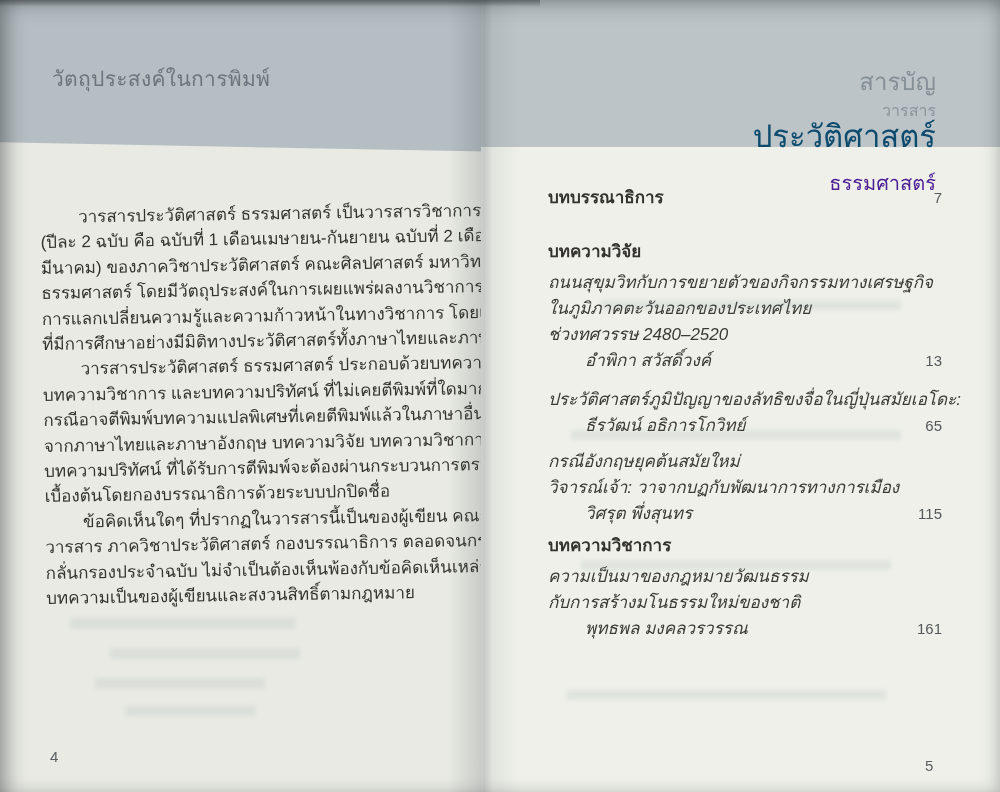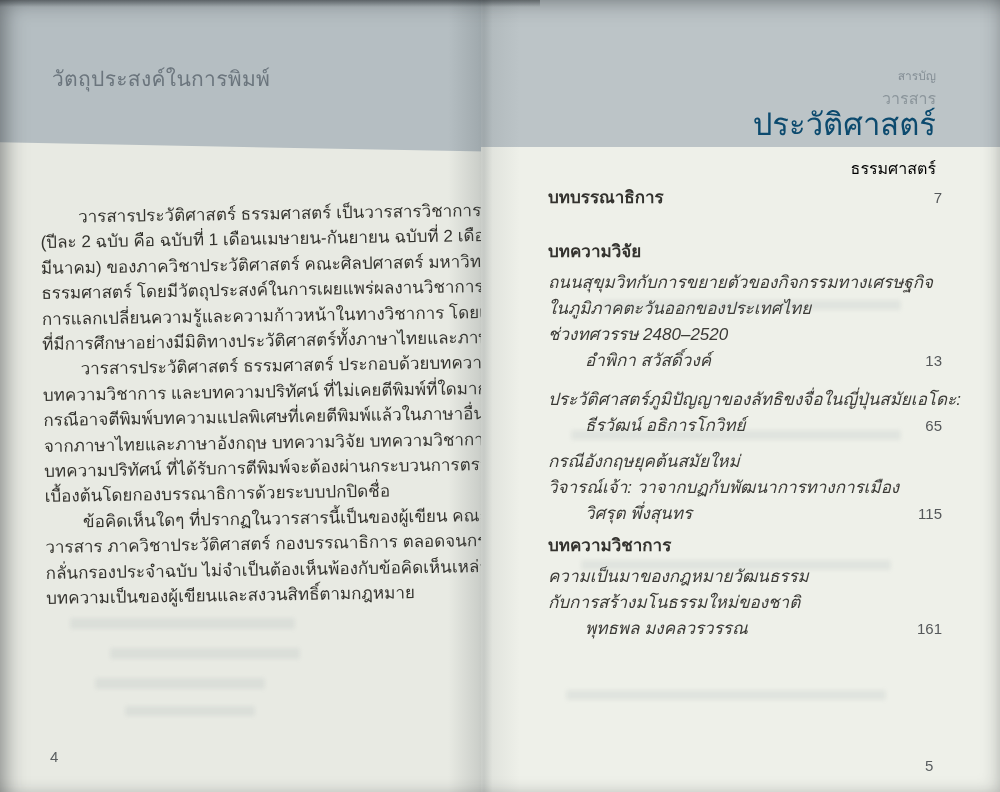--- a/index.html
+++ b/index.html
@@ -36,24 +36,24 @@
 
   
   .lp-body { position:absolute; left:40px; top:205px; width:430px;
              transform:rotate(-0.9deg); transform-origin:top left;
              font-size:17px; line-height:25.4px; color:#34332e; }
   .lp-body .line { white-space:nowrap; }
   .lp-body .indent { text-indent:38px; }
 
   
   .rp-header { position:absolute; right:64px; top:70px; text-align:right; line-height:1; }
-  .rp-toc-title   { font-size:12px; color:#858f96; margin-bottom:9px; }
+  .rp-toc-title   { font-size:24px; color:#858f96; margin-bottom:9px; }
   .rp-journal-word{ font-size:16px; color:#8b959b; margin-bottom:2px; }
   .rp-journal-name{ font-size:31px; color:#0c4a6e; margin-bottom:21px; }
-  .rp-university  { font-size:16px; color:#000000; }
+  .rp-university  { font-size:20px; color:#4c1d95; }
 
   
   .toc { position:absolute; left:67px; top:185px; width:394px; font-size:17px;
          line-height:26px; color:#3b3a36; }
   .toc-row { display:flex; justify-content:space-between; align-items:baseline; }
   .toc-bold { font-weight:bold; color:#33322e; }
   .row-editorial { margin-bottom:28px; }
   .section-label { font-weight:bold; color:#33322e; margin-bottom:5px; }
   .toc-article .title { font-style:italic; white-space:nowrap; }
   .toc-article .author-row { display:flex; justify-content:space-between; align-items:center; }

